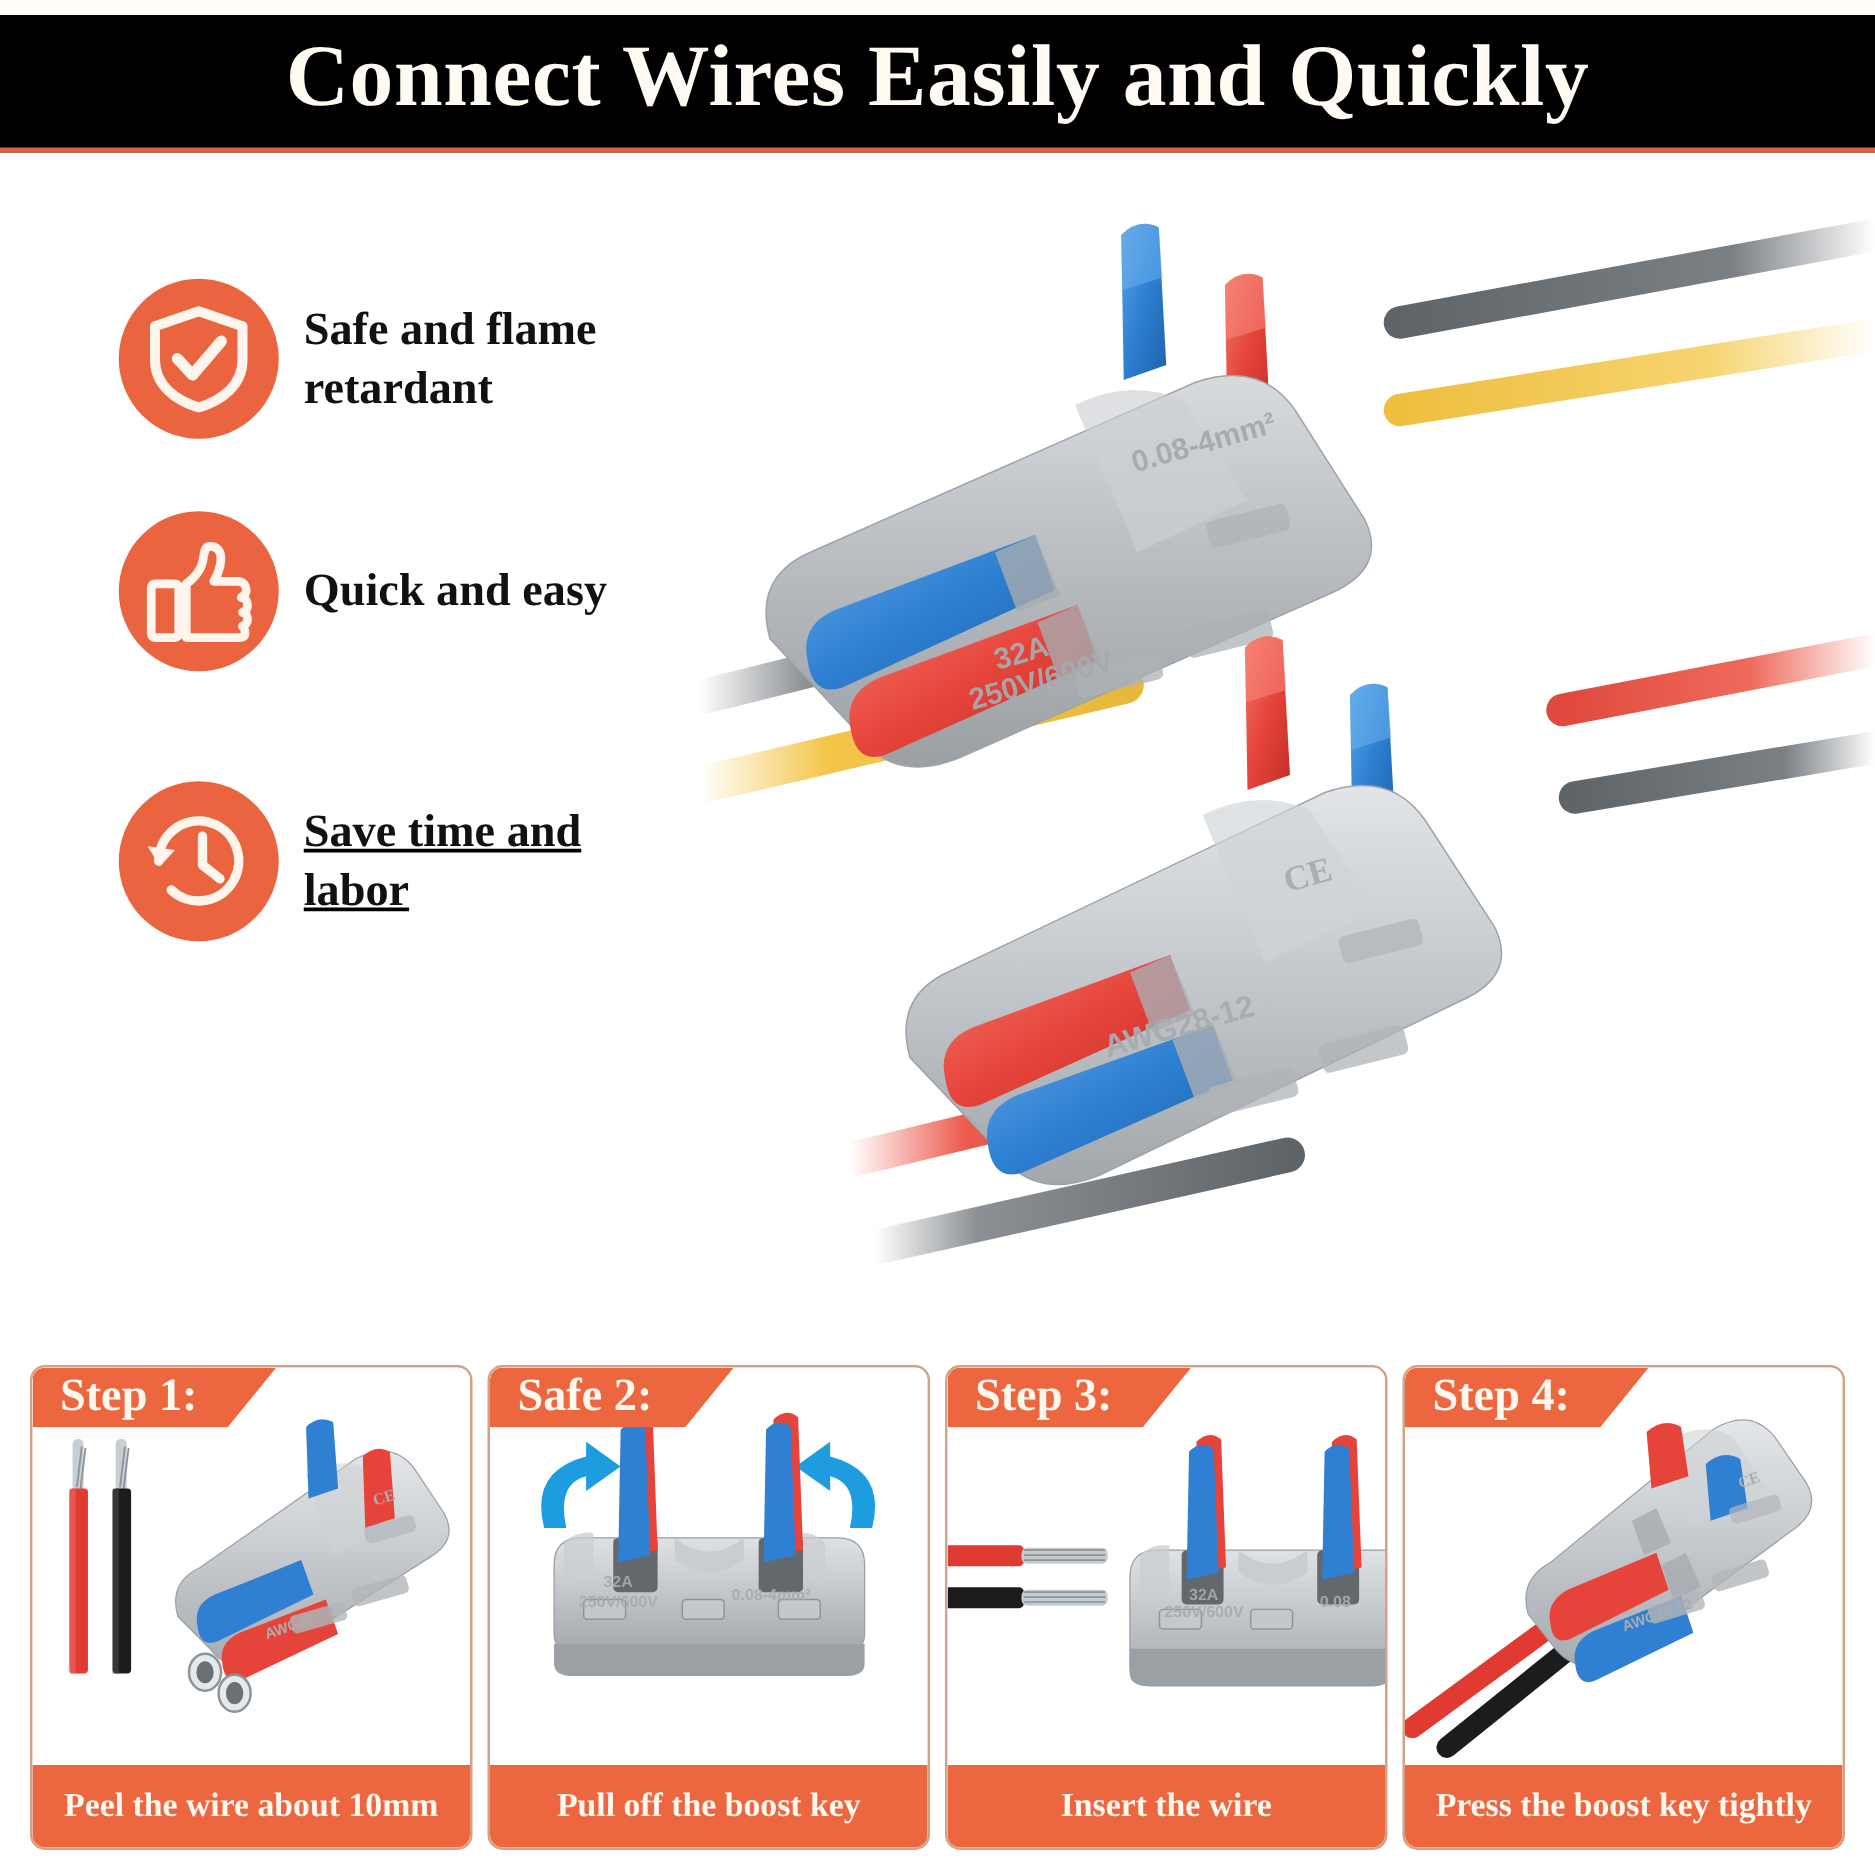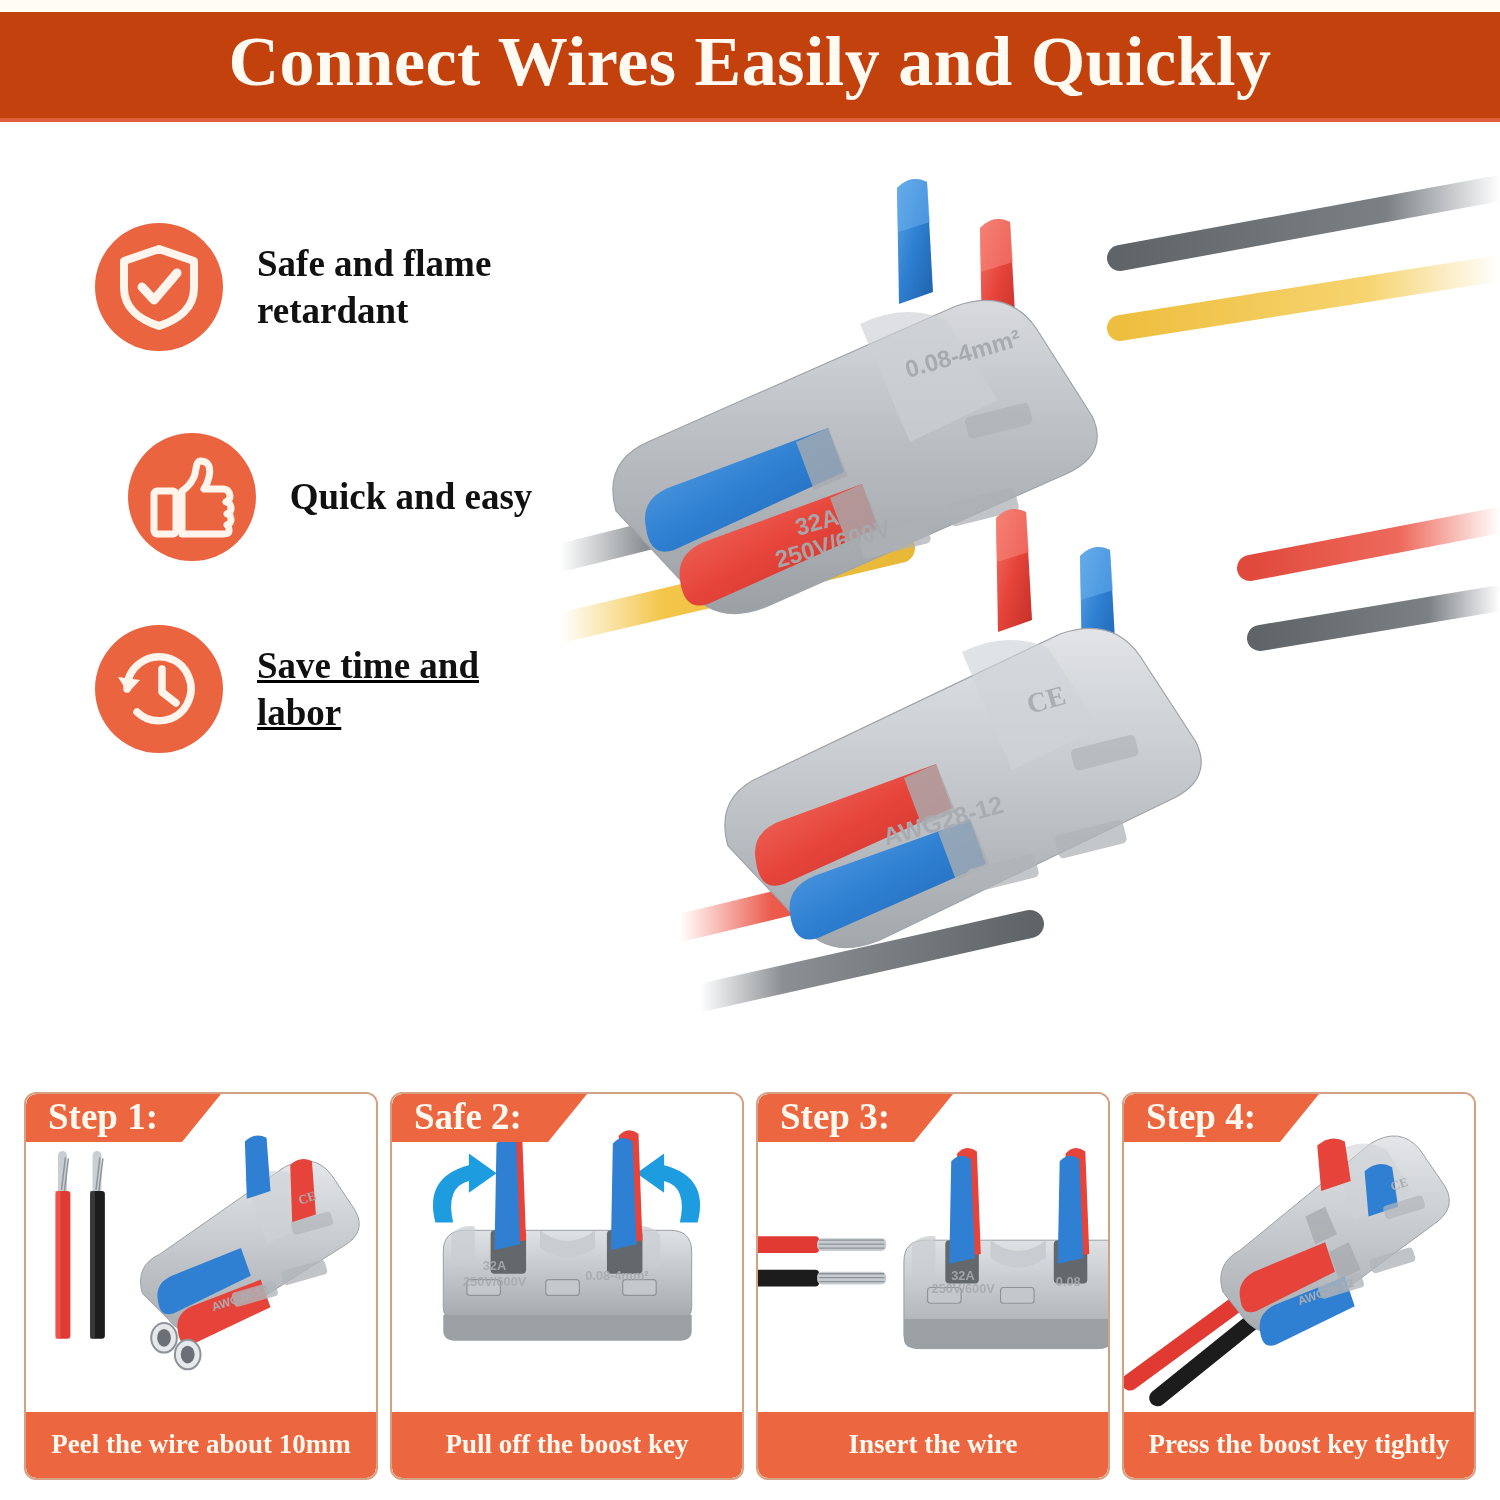--- a/index.html
+++ b/index.html
@@ -23,21 +23,21 @@
   #top-strip {
     position: absolute;
     left: 0; top: 0;
     width: 1500px; height: 12px;
     background: #fffdf5;
   }
   #header-band {
     position: absolute;
     left: 0; top: 12px;
     width: 1500px; height: 110px;
-    background: #c2410c;
+    background: #000000;
     display: flex;
     align-items: center;
     justify-content: center;
     border-bottom: 4px solid #df5f3d;
   }
   #header-title {
     font-family: "Liberation Serif", "DejaVu Serif", serif;
     font-weight: bold;
     font-size: 70px;
     line-height: 1;
@@ -51,25 +51,25 @@
   #features {
     position: absolute;
     left: 95px; top: 205px;
     width: 470px;
     height: 790px;
   }
   .feature-row {
     position: absolute;
     display: flex;
     align-items: center;
-    gap: 34px;
+    gap: 20px;
     width: 470px;
   }
   .feature-row.f0 { top: 18px; }
-  .feature-row.f1 { top: 228px; justify-content: center; }
+  .feature-row.f1 { top: 204px; }
   .feature-row.f2 { top: 420px; text-decoration: underline; }
   .feature-row.f3 { top: 630px; }
 
   .feature-icon-circle {
     flex: 0 0 auto;
     width: 128px; height: 128px;
     border-radius: 50%;
     background: #ea6440;
     display: flex;
     align-items: center;

